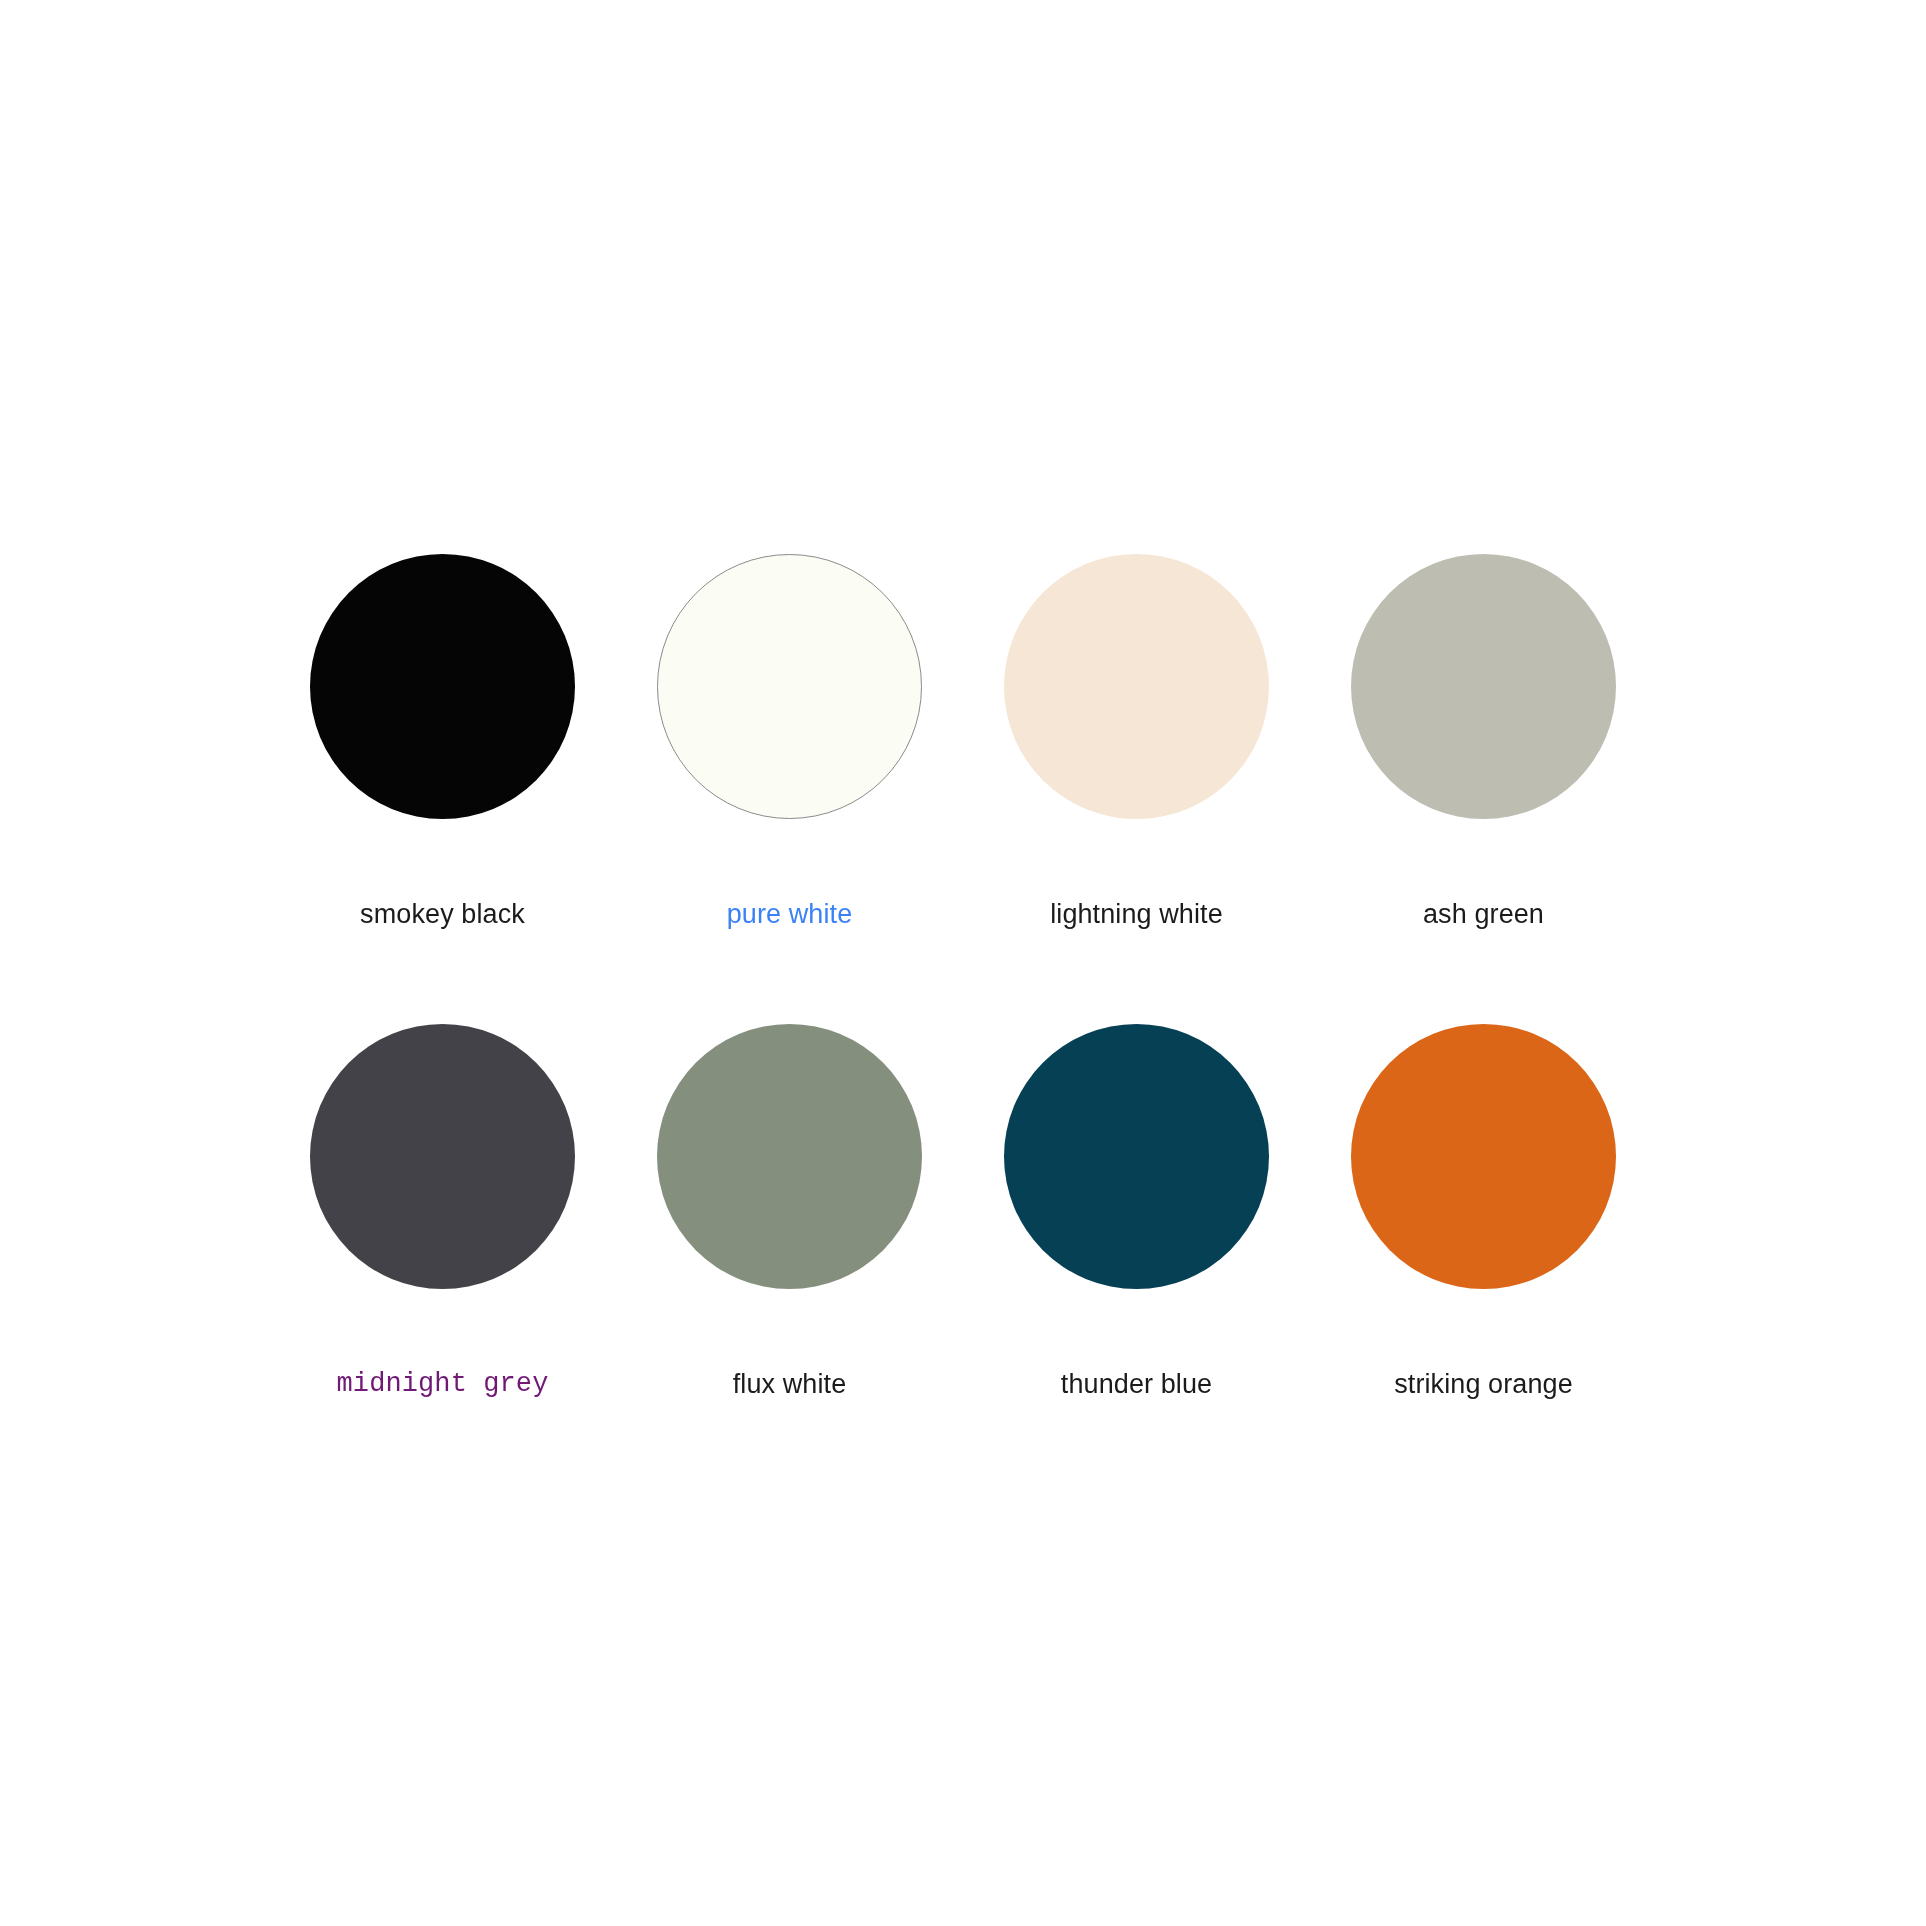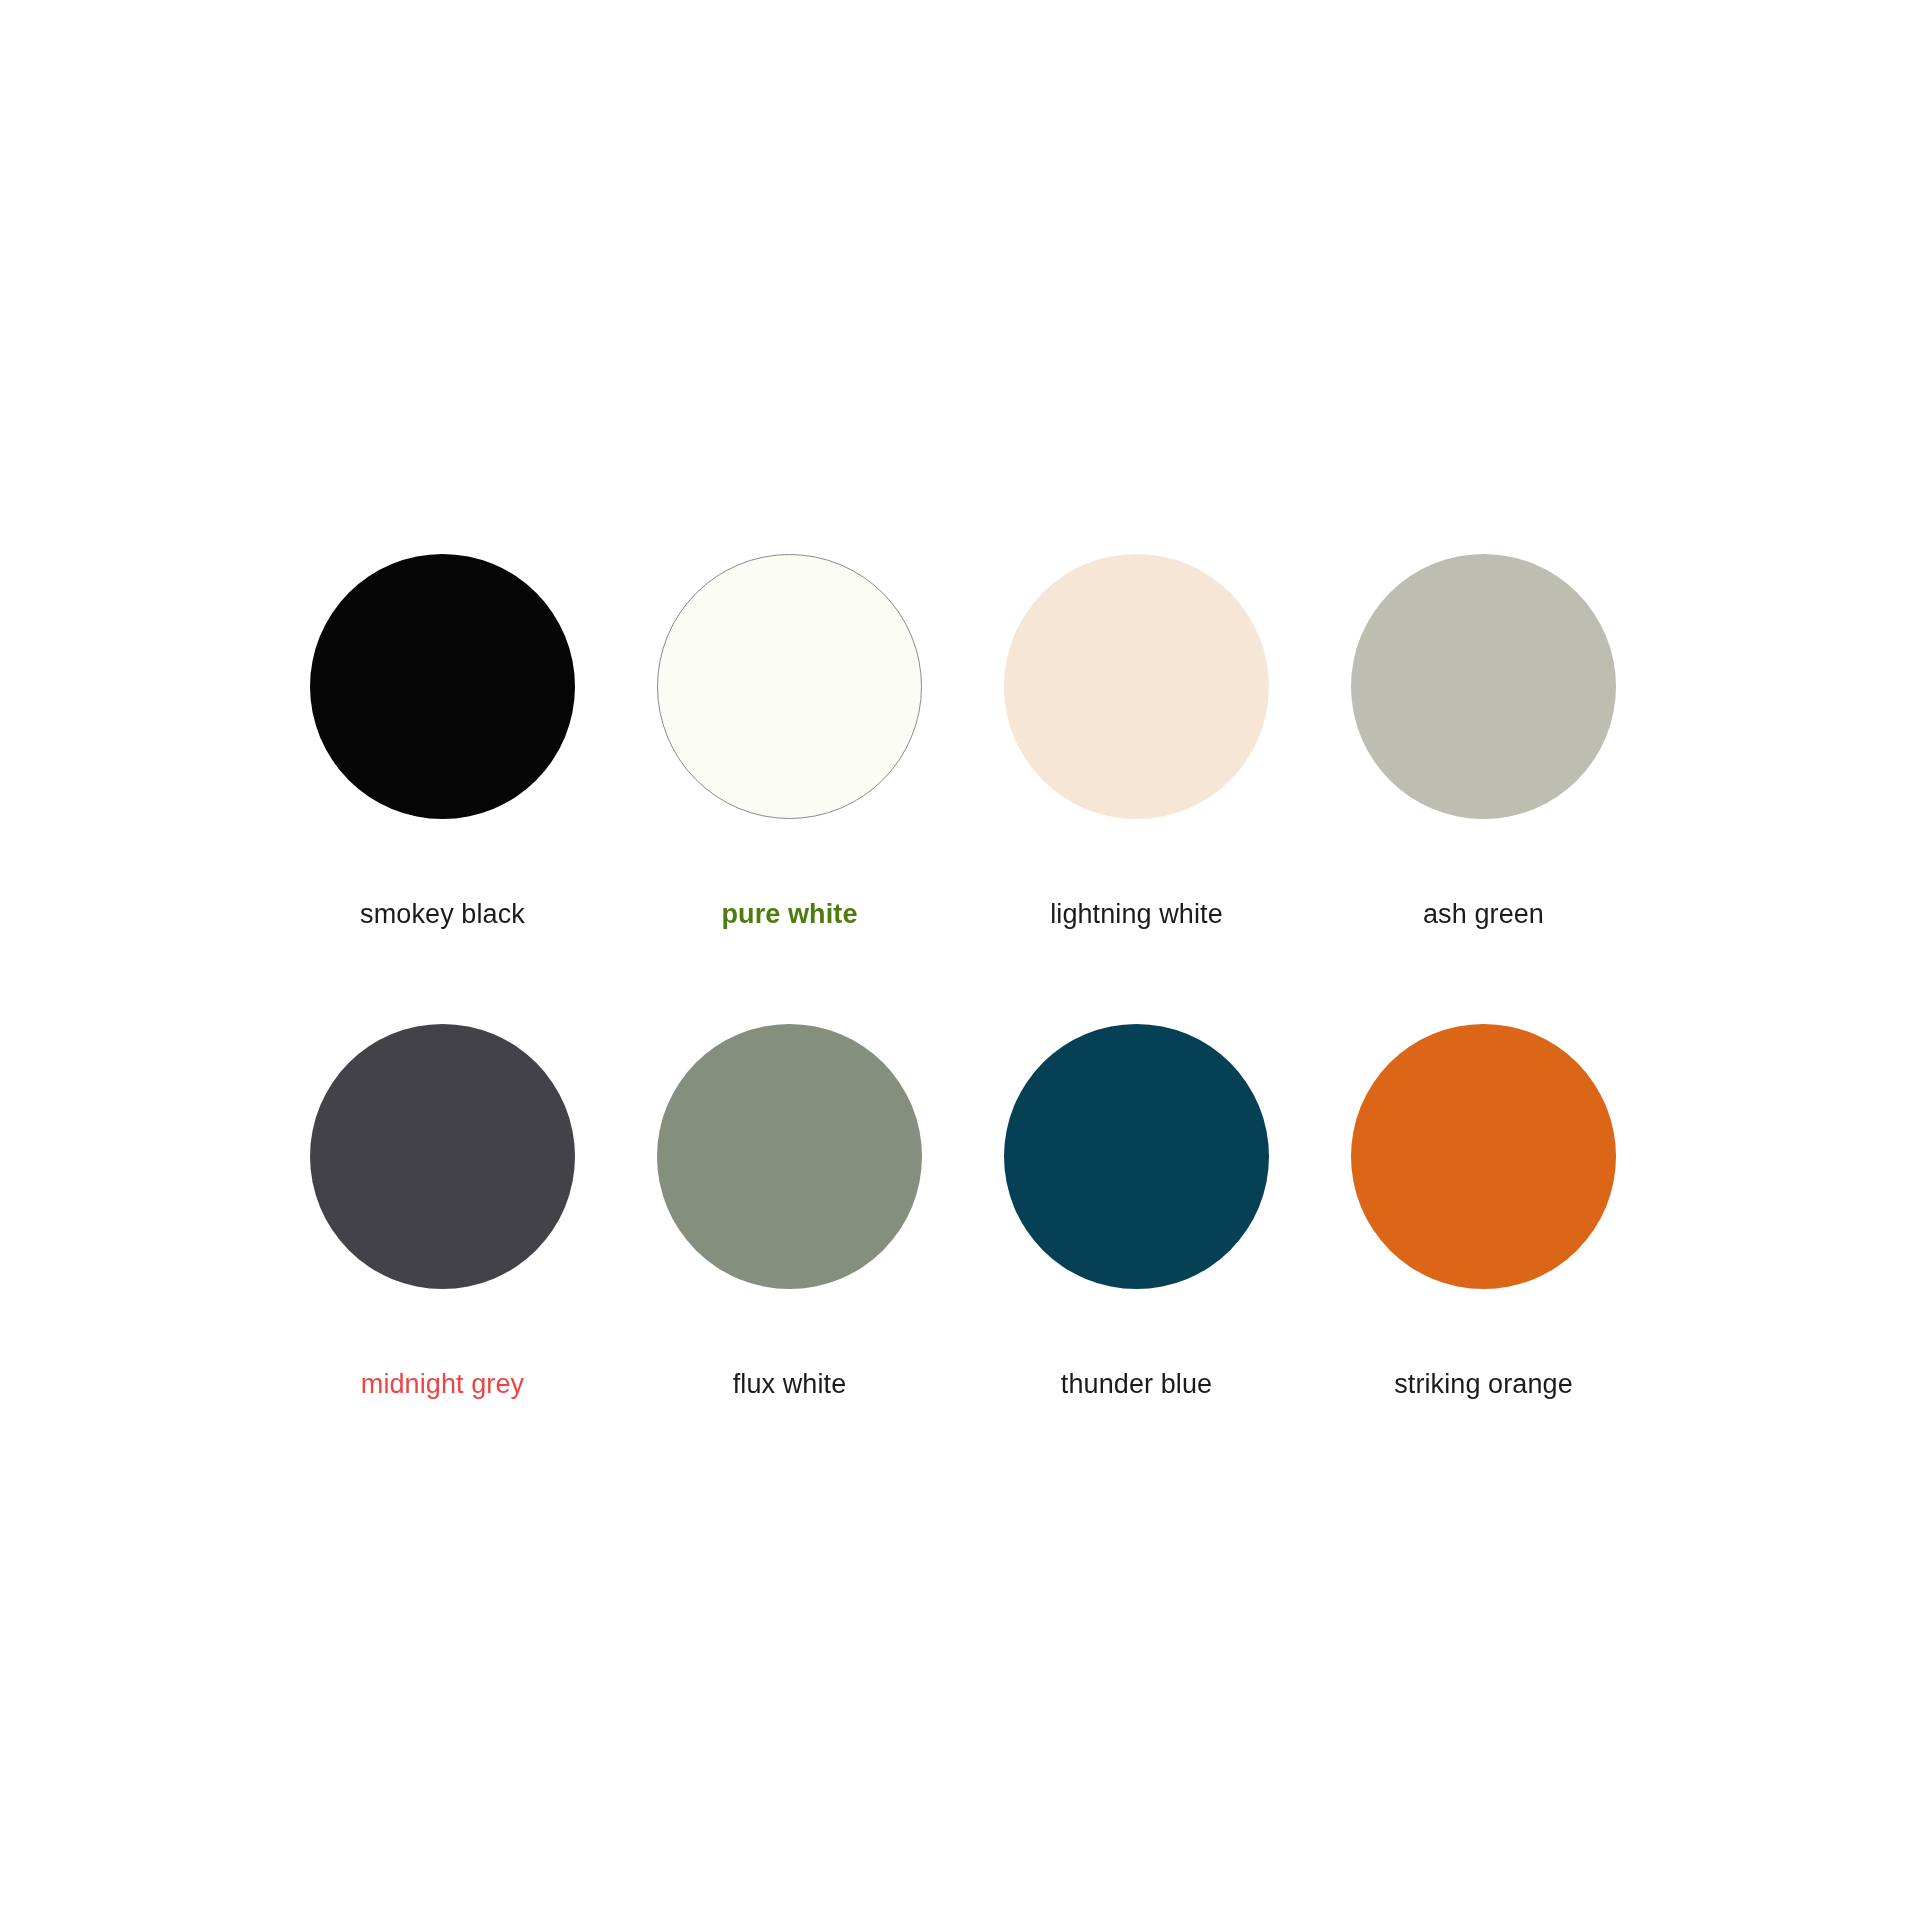--- a/index.html
+++ b/index.html
@@ -78,36 +78,36 @@
 <div class="palette-board">
   <div class="palette-rows">
 
     <div class="swatch-row">
       <div class="swatch-cell">
         <div class="swatch-disc" style="background-color: rgb(5, 5, 5);"></div>
         <div class="swatch-label" style="color: rgb(27, 27, 27);">smokey black</div>
       </div>
       <div class="swatch-cell">
         <div class="swatch-disc outlined" style="background-color: rgb(251, 252, 244); border-color: rgb(139, 139, 139);"></div>
-        <div class="swatch-label" style="color: #4d7c0f; font-weight: bold;">pure white</div>
+        <div class="swatch-label" style="color: #3b82f6;">pure white</div>
       </div>
       <div class="swatch-cell">
         <div class="swatch-disc" style="background-color: rgb(246, 230, 213);"></div>
         <div class="swatch-label" style="color: rgb(27, 27, 27);">lightning white</div>
       </div>
       <div class="swatch-cell">
         <div class="swatch-disc" style="background-color: rgb(189, 189, 178);"></div>
         <div class="swatch-label" style="color: rgb(27, 27, 27);">ash green</div>
       </div>
     </div>
 
     <div class="swatch-row">
       <div class="swatch-cell">
         <div class="swatch-disc" style="background-color: rgb(67, 66, 72);"></div>
-        <div class="swatch-label" style="color: #ef4444;">midnight grey</div>
+        <div class="swatch-label" style="color: #701a75; font-family: Liberation Mono, monospace;">midnight grey</div>
       </div>
       <div class="swatch-cell">
         <div class="swatch-disc" style="background-color: rgb(133, 143, 126);"></div>
         <div class="swatch-label" style="color: rgb(27, 27, 27);">flux white</div>
       </div>
       <div class="swatch-cell">
         <div class="swatch-disc" style="background-color: rgb(6, 64, 85);"></div>
         <div class="swatch-label" style="color: rgb(27, 27, 27);">thunder blue</div>
       </div>
       <div class="swatch-cell">

